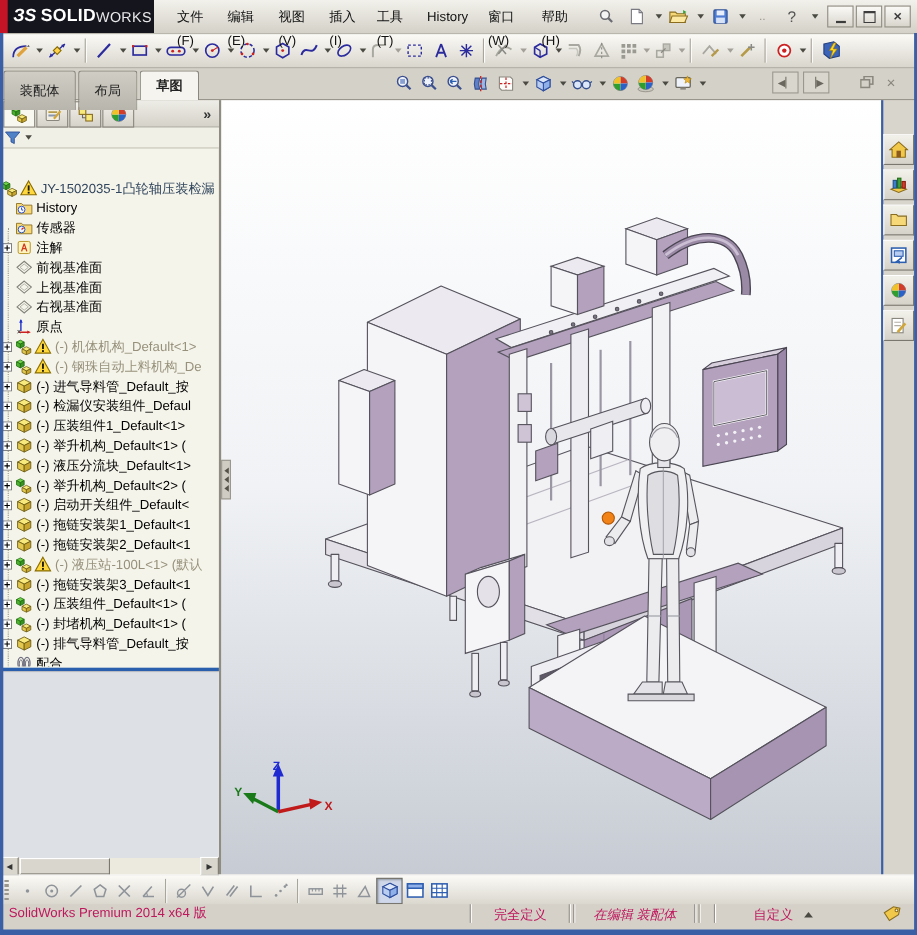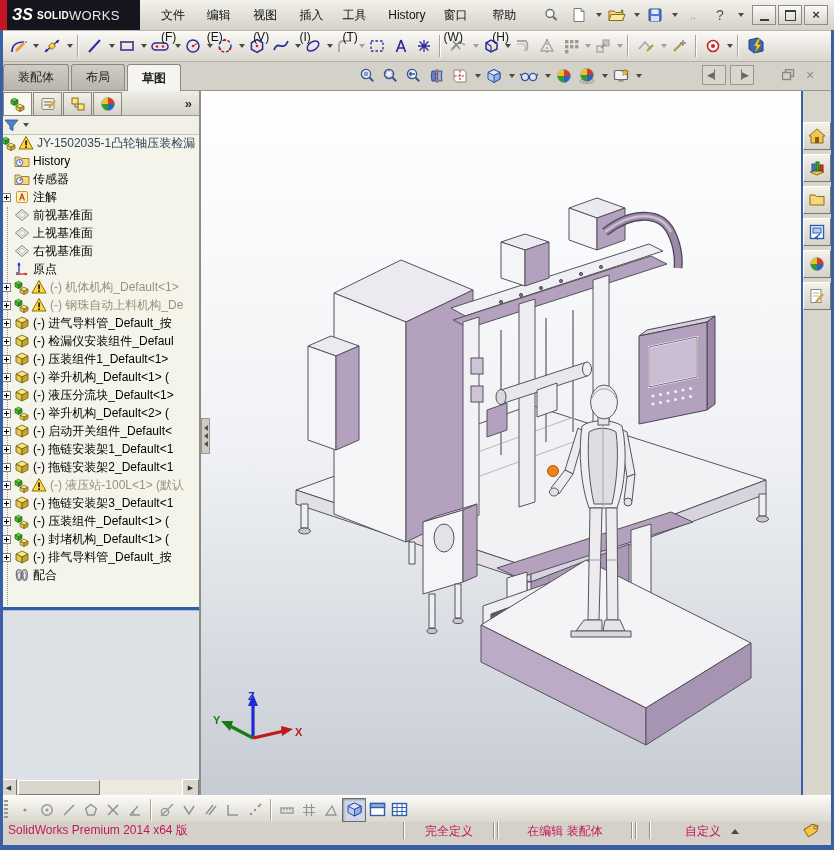--- a/index.html
+++ b/index.html
@@ -11,21 +11,21 @@
   #frame-l{left:0;top:30px;bottom:0;width:3px;background:#3a5fa5;z-index:60;}
   #frame-r{right:0;top:30px;bottom:0;width:3px;background:#3a5fa5;z-index:60;}
   #frame-b{left:0;right:0;bottom:0;height:5px;background:#3a5fa5;z-index:60;}
   
   #menubar{left:0;top:0;right:0;height:30px;background:linear-gradient(#f2f1eb,#d4d1c8);
            display:flex;align-items:center;z-index:50;border-bottom:1px solid #b9b6ad;}
   #logo{width:140px;height:30px;background:#15151d;color:#fff;display:flex;align-items:center;
         position:relative;padding-left:12px;box-sizing:border-box;flex:0 0 auto;}
   #logo::before{content:"";position:absolute;left:0;top:0;width:7px;height:30px;background:#c41426;}
   .logo-mark{font-style:italic;font-weight:bold;font-size:16px;margin-right:4px;}
-  .logo-solid{font-weight:bold;font-size:10px;letter-spacing:.3px;}
+  .logo-solid{font-weight:bold;font-size:16px;letter-spacing:.3px;}
   .logo-works{font-weight:normal;font-size:13px;letter-spacing:.3px;color:#e8e8ea;}
   .menu-item{padding:0 9px;font-size:12px;color:#111;height:22px;line-height:22px;cursor:default;}
   #qa{display:flex;align-items:center;margin-left:8px;gap:2px;}
   .qa-btn{width:26px;height:22px;display:flex;align-items:center;justify-content:center;}
   .win-btn{width:22px;height:18px;border:1px solid #8f8c83;background:linear-gradient(#fbfaf7,#d8d5cc);
            display:flex;align-items:center;justify-content:center;margin-left:2px;}
   .glyph-min{width:9px;height:3px;border-bottom:2px solid #3c3c3c;margin-top:6px;}
   .glyph-max{width:9px;height:8px;border:1px solid #3c3c3c;border-top-width:2px;}
   .glyph-close{font-size:13px;font-weight:bold;color:#3c3c3c;line-height:10px;}
   .caret{width:0;height:0;border-left:3px solid transparent;border-right:3px solid transparent;
@@ -33,21 +33,21 @@
   .caret.dis{border-top-color:#a2a098;}
   
   #toolbar{left:0;top:30px;right:0;height:30px;background:linear-gradient(#fbfaf6,#d9d6cd);
            border-top:1px solid #fff;border-bottom:1px solid #b3b0a7;display:flex;align-items:center;
            padding-left:5px;z-index:49;}
   .tb-btn{height:26px;display:flex;align-items:center;padding:0 2px;border:1px solid transparent;}
   .tsep{width:0;height:22px;border-left:1px solid #a8a59b;border-right:1px solid #fdfdfb;margin:0 4px;}
   
   #tabband{left:0;top:61px;right:0;height:29px;background:#d4d1c8;z-index:40;
            border-bottom:1px solid #98958c;}
-  #ctabs{position:absolute;left:3px;top:3px;display:flex;height:26px;justify-content:center;}
+  #ctabs{position:absolute;left:3px;top:3px;display:flex;height:36px;justify-content:center;}
   .ctab{padding:0 14px;font-size:12px;display:flex;align-items:center;border:1px solid #8a877e;
         border-bottom:none;background:linear-gradient(#d0cdc4,#b8b5ac);color:#222;
         border-radius:3px 3px 0 0;margin-right:2px;}
   .ctab.active{background:#f5f4ef;font-weight:bold;height:26px;}
   #headsup{position:absolute;left:358px;top:1px;height:27px;display:flex;align-items:center;gap:3px;}
   .hu-btn{height:24px;display:flex;align-items:center;padding:0 1px;}
   #docwin{position:absolute;right:8px;top:4px;display:flex;align-items:center;gap:4px;}
   .dw-btn{width:22px;height:18px;border:1px solid #9a978e;display:flex;align-items:center;
           justify-content:center;color:#6a675e;font-size:9px;background:#d9d6cd;}
   .dw-flat{border:none;background:none;color:#8a877e;font-size:12px;width:20px;}
@@ -555,21 +555,21 @@
       <svg width="15" height="14">
           <polygon points="1,2 14,2 9,8 9,12.5 6,11 6,8" fill="#4f81c7" stroke="#2c4f96" stroke-width="0.8"></polygon>
         </svg>
     </span>
     <span class="caret"></span>
   </div>
 
   <div id="tree">
     <div id="tree-guide"></div>
 
-    <div class="trow root" style="padding-left:0;">
+    <div class="trow root" style="padding-left:0;margin-top:28px;">
       <span class="ticon">
           <svg width="16" height="16">
             <use href="#d-asm"></use>
           </svg>
         </span>
       <span class="ticon">
           <svg width="16" height="16">
             <use href="#d-warn"></use>
           </svg>
         </span>
@@ -1242,21 +1242,21 @@
     </span>
 </div>
 
 <div id="statusbar" class="abs">
   <span id="status-app">SolidWorks Premium 2014 x64 版</span>
   <span style="flex:1"></span>
   <span class="st-sep"></span>
   <span class="st-field" style="width:86px;">完全定义</span>
   <span class="st-sep"></span>
     <span class="st-sep"></span>
-  <span class="st-field" style="width:130px;">在编辑 装配体</span>
+  <span class="st-field" style="width:106px;font-style:italic;">在编辑 装配体</span>
   <span class="st-sep"></span>
     <span class="st-sep"></span>
   <span class="st-field" style="width:10px;"></span>
   <span class="st-sep"></span>
   <span class="st-field" style="width:120px;">
     <span>自定义</span>
     <span class="up-caret"></span>
   </span>
   <span style="flex:0 0 30px"></span>
   <span style="margin-right:14px;">

